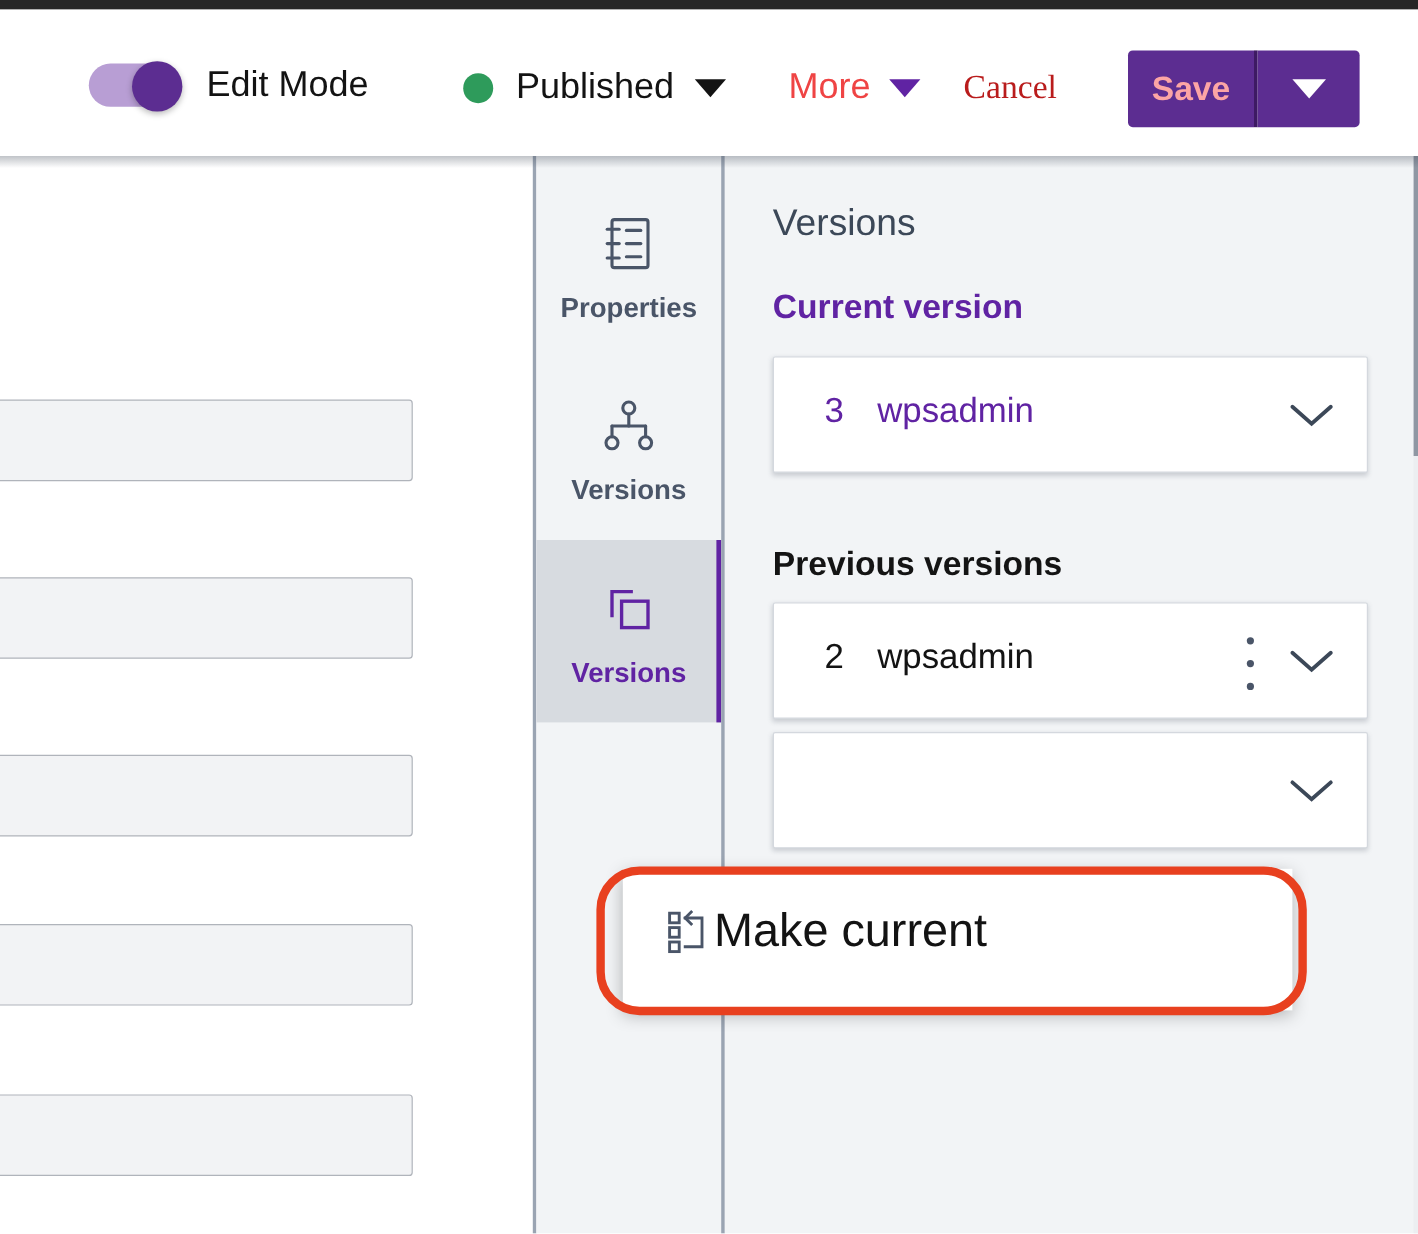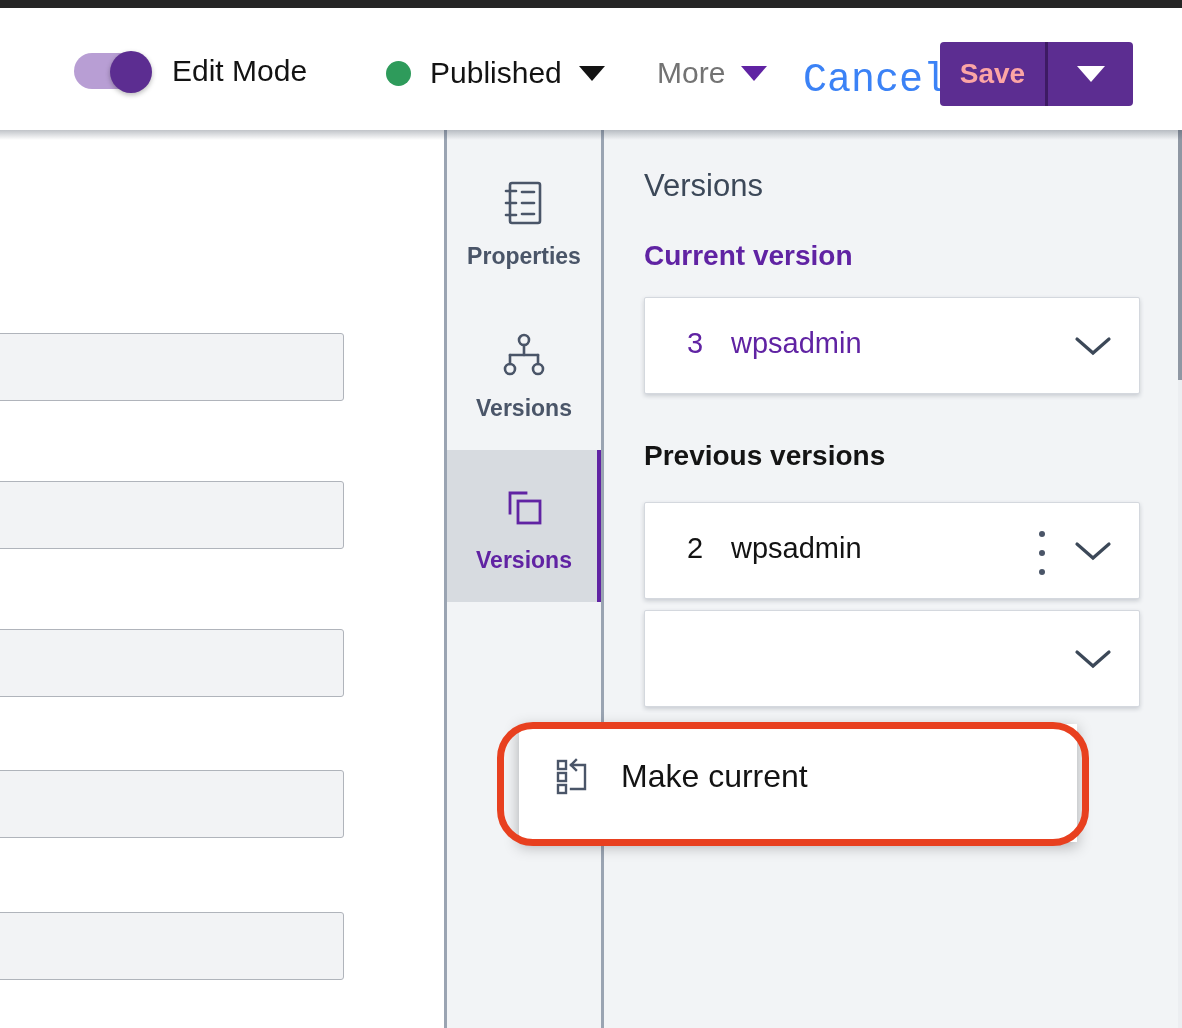--- a/index.html
+++ b/index.html
@@ -103,40 +103,40 @@
 
   
   .more-wrap {
     position: absolute;
     left: 657px; top: 48px;
     display: flex; align-items: center;
     cursor: pointer;
   }
   .more-text {
     font-size: 30px;
-    color: #737373;
+    color: #ef4444;
     white-space: nowrap;
   }
   .caret-purple {
     margin-left: 16px;
     width: 0; height: 0;
     border-left: 13px solid transparent;
     border-right: 13px solid transparent;
     border-top: 15px solid #6023a3;
   }
 
   
   .cancel-btn {
     position: absolute;
     left: 803px; top: 50px;
-    font-size: 40px;
-    color: #3b82f6;
+    font-size: 28px;
+    color: #b91c1c;
     background: none; border: none;
     cursor: pointer;
-    font-family: Liberation Mono, monospace;
+    font-family: Liberation Serif, serif;
     white-space: nowrap;
     padding: 0;
   }
 
   
   .save-group {
     position: absolute;
     left: 940px; top: 34px;
     display: flex;
     height: 64px;
@@ -262,21 +262,21 @@
   }
   .section-current {
     position: absolute;
     left: 40px; top: 110px;
     font-size: 28px;
     font-weight: bold;
     color: #6023a3;
   }
   .section-previous {
     position: absolute;
-    left: 40px; top: 310px;
+    left: 40px; top: 324px;
     font-size: 28px;
     font-weight: bold;
     color: #141414;
   }
 
   .version-card {
     position: absolute;
     left: 40px;
     width: 496px;
     height: 97px;
@@ -334,22 +334,21 @@
     cursor: pointer;
   }
   .ctx-item:first-child { margin-top: 12px; }
   .ctx-menu { padding-bottom: 26px; }
   .ctx-icon {
     width: 42px; height: 42px;
     display: flex; align-items: center; justify-content: center;
     flex: 0 0 auto;
   }
   .ctx-label {
-    margin-left: 26px;
-    font-size: 32px;
+    font-size: 39px;
     color: #131313;
     white-space: nowrap;
   }
 
   
   .annotation {
     position: absolute;
     left: 497px; top: 592px;
     width: 592px; height: 124px;
     border: 7px solid #e8401f;

